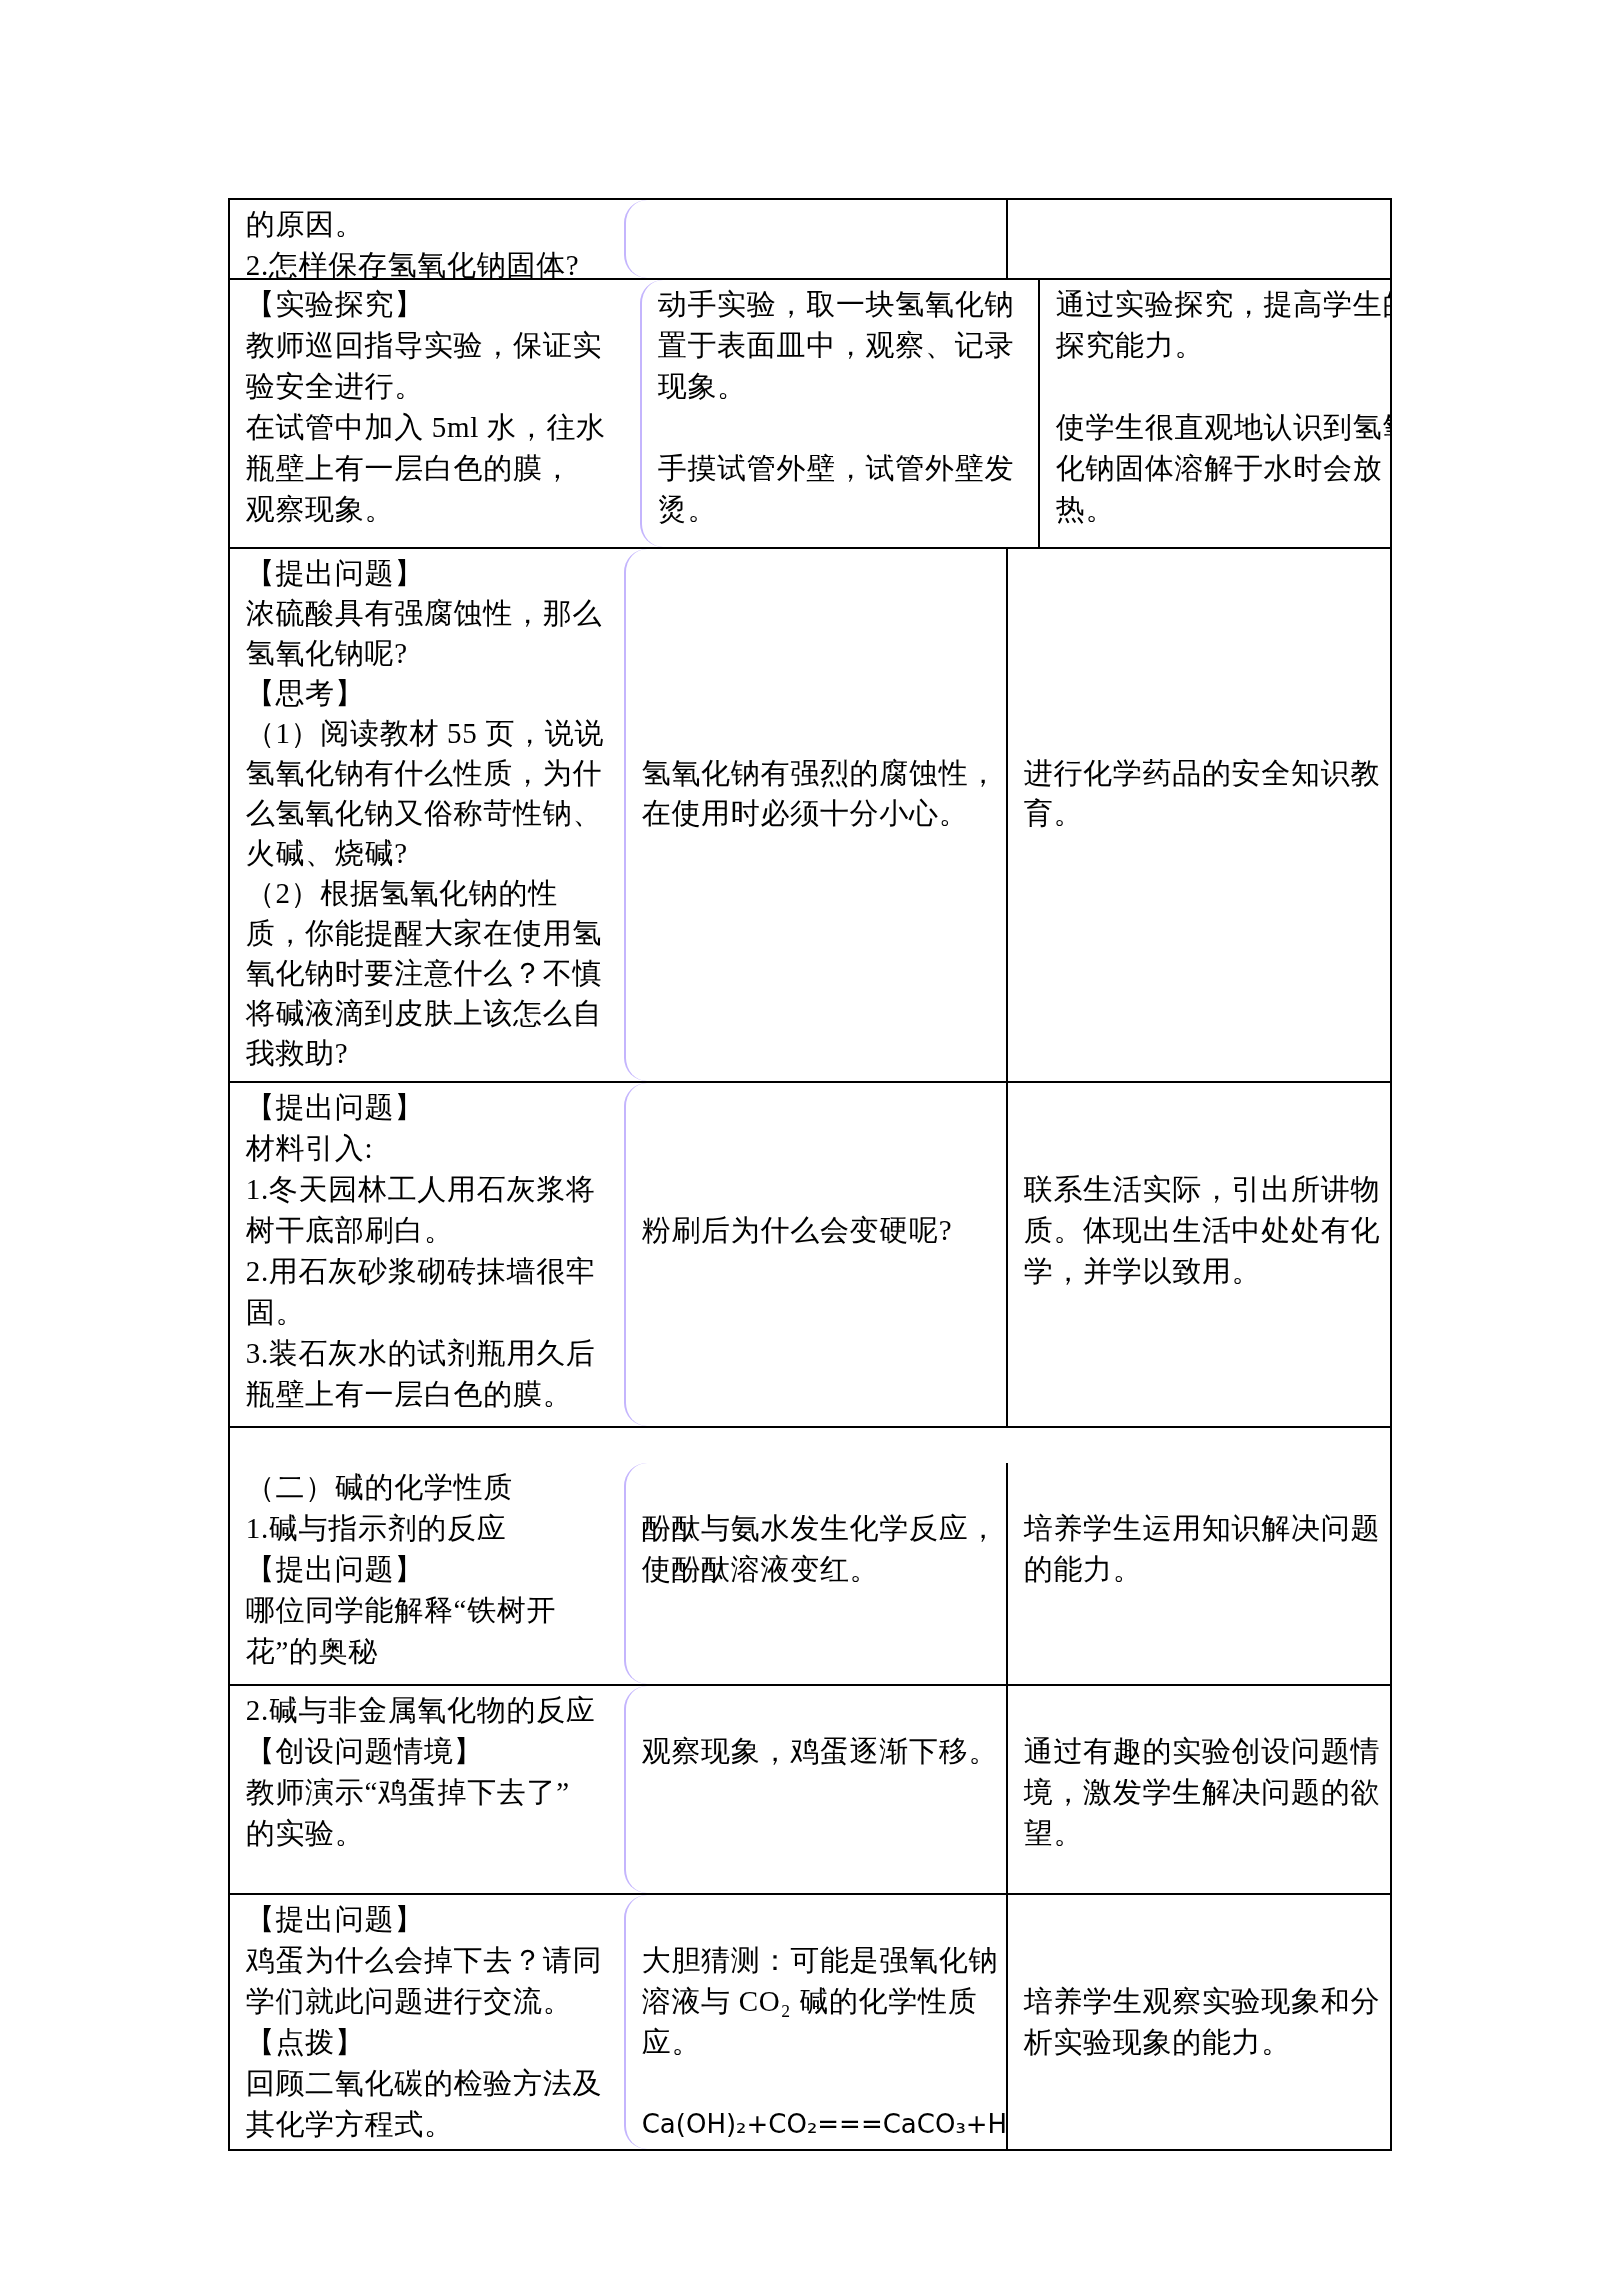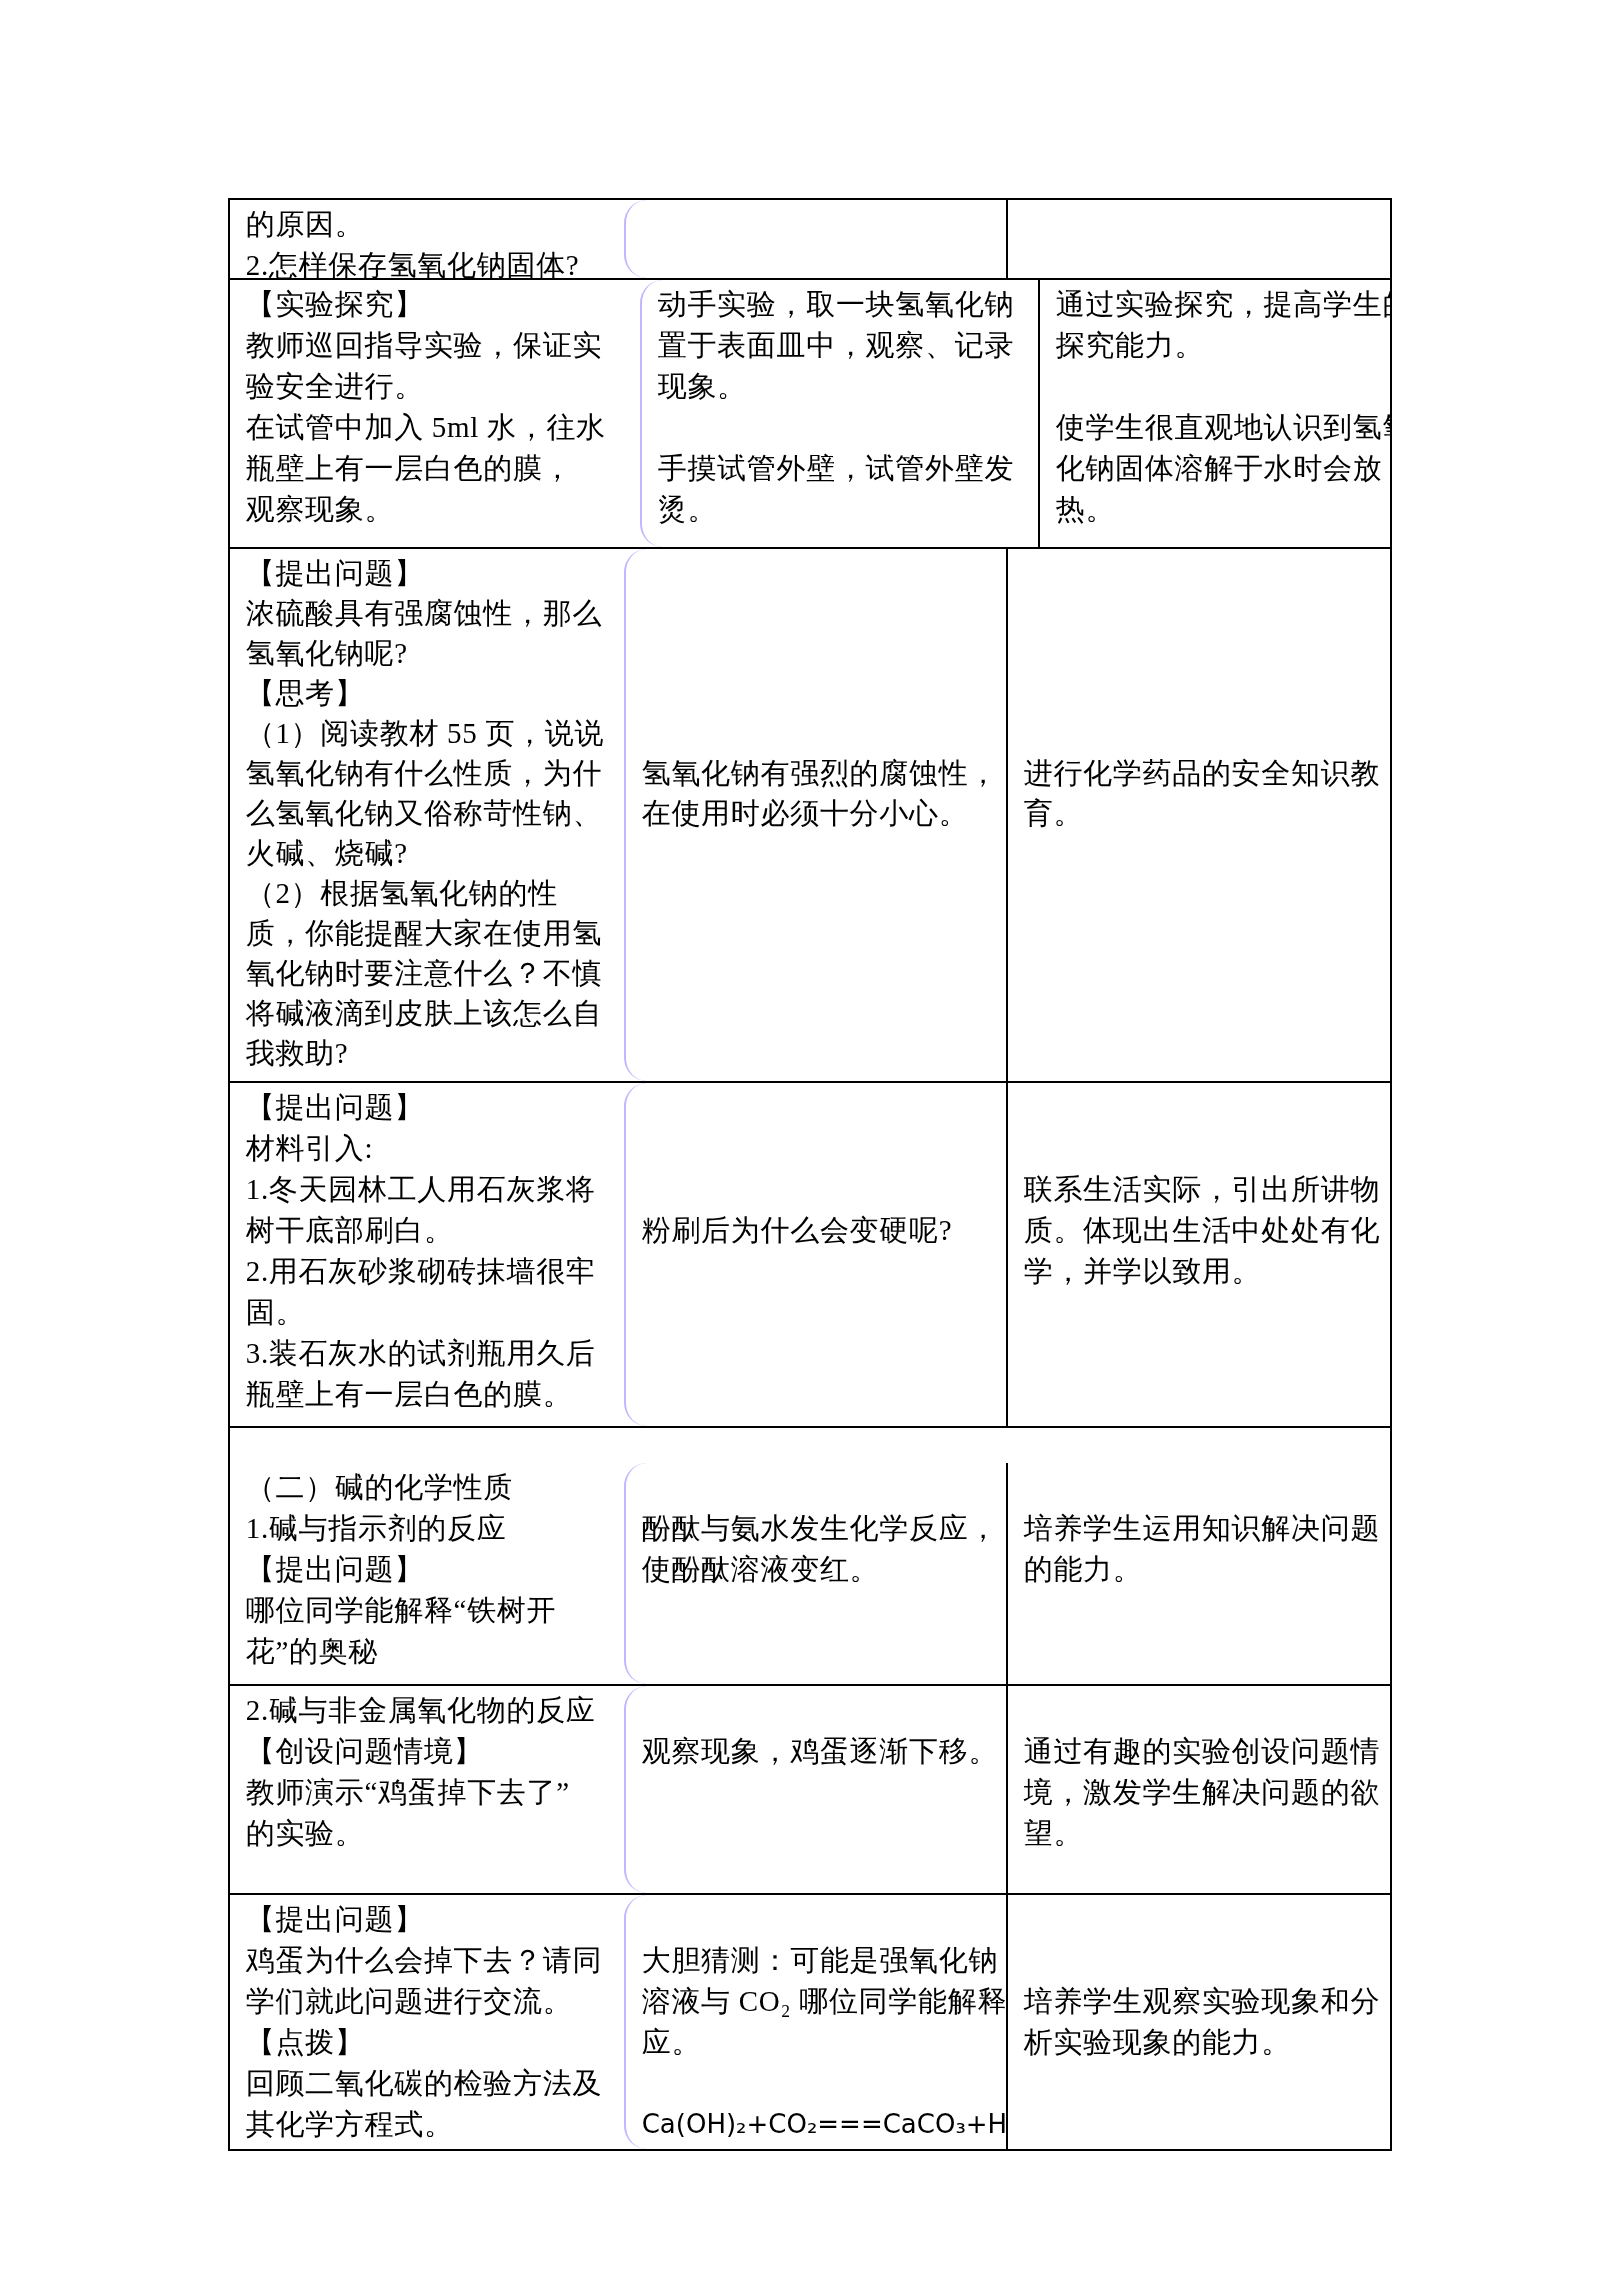--- a/index.html
+++ b/index.html
@@ -203,21 +203,21 @@
           <div class="line">【提出问题】</div>
           <div class="line">鸡蛋为什么会掉下去？请同</div>
           <div class="line">学们就此问题进行交流。</div>
           <div class="line">【点拨】</div>
           <div class="line">回顾二氧化碳的检验方法及</div>
           <div class="line">其化学方程式。</div>
         </div>
         <div class="cell c2">
           <div class="line">&nbsp;</div>
           <div class="line">大胆猜测：可能是强氧化钠</div>
-          <div class="line">溶液与 CO₂ 哪位同学能解释</div>
+          <div class="line">溶液与 CO₂ 碱的化学性质</div>
           <div class="line">应。</div>
           <div class="line">&nbsp;</div>
           <div class="line latin">Ca(OH)₂+CO₂===CaCO₃+H₂O</div>
         </div>
         <div class="cell c3">
           <div class="line">&nbsp;</div>
           <div class="line">&nbsp;</div>
           <div class="line">培养学生观察实验现象和分</div>
           <div class="line">析实验现象的能力。</div>
         </div>

